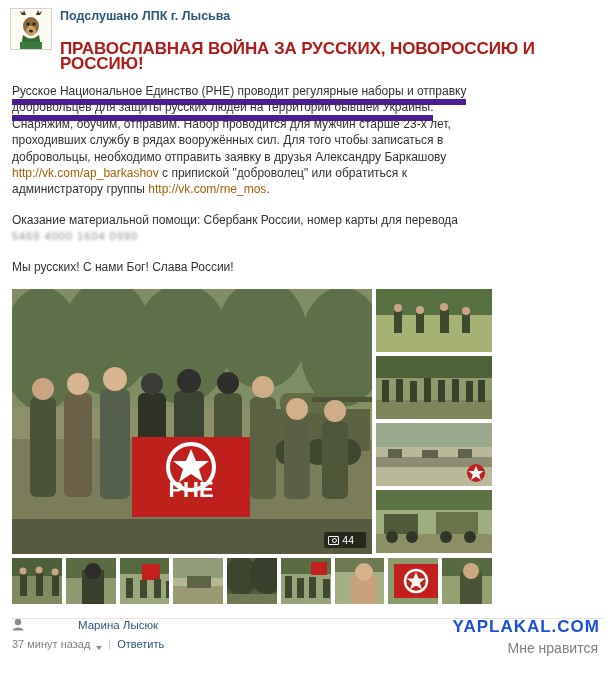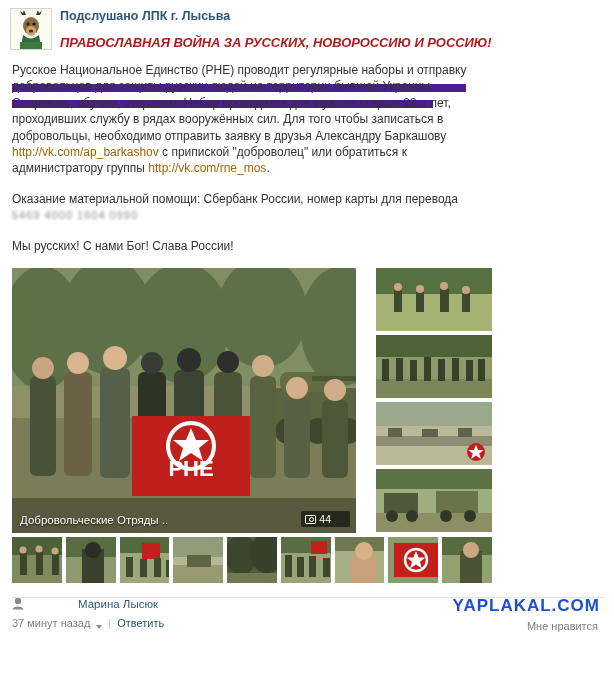--- a/index.html
+++ b/index.html
@@ -38,41 +38,40 @@
     color:#2b587a;
     font-weight:bold;
     font-size:12.5px;
     line-height:15px;
     text-decoration:none;
     display:block;
   }
   .group-sub{
     color:#b11a1a;
     font-weight:bold;
-    font-size:13px;
+    font-size:17px;
     line-height:15px;
-    margin-top:11px;
+    margin-top:17px;
     letter-spacing:-0.1px;
-    font-style:italic;
   }
   
   .body-text{
     margin-top:12px;
     margin-left:2px;
     font-size:12px;
     line-height:16.4px;
     color:#333;
     max-width:470px;
   }
   .body-text p{margin:0 0 14px 0;}
   .body-text p.tight{margin-bottom:0;}
   a.link{color:#a16207;text-decoration:none;}
   .underline-red{
-    border-bottom:8px solid #4c1d95;
-    padding-bottom:7px;
+    border-bottom:6px solid #4c1d95;
+    padding-bottom:1px;
   }
   .blurred{
     color:#8d8d8d;
     filter:blur(1.6px);
     letter-spacing:1px;
     font-size:11px;
     display:inline-block;
   }
   .album-link{
     margin-top:2px;
@@ -80,21 +79,21 @@
     display:block;
     font-size:12px;
   }
   
   .media{
     margin-left:2px;
     width:480px;
   }
   .media-main-row{
     display:flex;
-    gap:20px;
+    gap:4px;
   }
   .big-photo{
     position:relative;
     width:360px;height:265px;
     overflow:hidden;
     background:#6d7f54;
   }
   .side-col{
     display:flex;
     flex-direction:column;
@@ -124,21 +123,21 @@
     color:#fff;
     font-size:11.5px;
     text-shadow:0 1px 2px rgba(0,0,0,.85);
   }
   .photo-count{
     position:absolute;
     right:6px;bottom:6px;
     background:rgba(0,0,0,.55);
     color:#fff;
     font-size:10.5px;
-    padding:2px 19px 2px 4px;
+    padding:2px 12px 2px 4px;
     border-radius:2px;
     display:flex;align-items:center;gap:3px;
   }
   .cam{
     width:9px;height:7px;
     border:1px solid #fff;
     border-radius:1px;
     position:relative;
     display:inline-block;
   }
@@ -168,21 +167,21 @@
     margin-top:6px;
     font-size:11px;color:#7f7f7f;
     display:flex;align-items:flex-end;gap:6px;
   }
   .cmt-meta .sep{color:#c6c6c6;}
   .cmt-meta a{color:#2b587a;text-decoration:none;}
   .like-wrap{
     position:absolute;right:6px;top:22px;
     text-align:right;
   }
-  .like-text{color:#7f7f7f;font-size:11px;}
+  .like-text{color:#7f7f7f;font-size:14px;}
   .watermark{
     position:absolute;
     right:4px;top:-1px;
     font-family:"Liberation Sans", sans-serif;
     font-weight:bold;
     font-size:17px;
     letter-spacing:1px;
     color:#1d4ed8;
     text-shadow:0 1px 0 #fff;
   }
@@ -308,21 +307,20 @@
 
           <g>
             <rect x="120" y="148" width="118" height="80" fill="#c0201c"></rect>
             <circle cx="179" cy="178" r="23" fill="none" stroke="#ffffff" stroke-width="4"></circle>
             <path d="M179 160 l5 12 h13 l-10 8 4 13 -12 -8 -12 8 4 -13 -10 -8 h13 z" fill="#ffffff"></path>
             <text x="179" y="208" font-family="Liberation Sans, sans-serif" font-size="22" font-weight="bold" fill="#ffffff" text-anchor="middle">РНЕ</text>
           </g>
 
           <rect x="0" y="230" width="360" height="35" fill="rgba(0,0,0,0.28)"></rect>
         </svg>
-        <div class="photo-caption">Добровольческие Отряды ..</div>
         <div class="photo-count">
           <span class="cam"></span>
           <span>44</span>
         </div>
       </div>
 
       <div class="side-col">
         <div class="side-photo">
           <svg width="116" height="63" viewBox="0 0 116 63">
             <rect width="116" height="63" fill="#9db06f"></rect>

